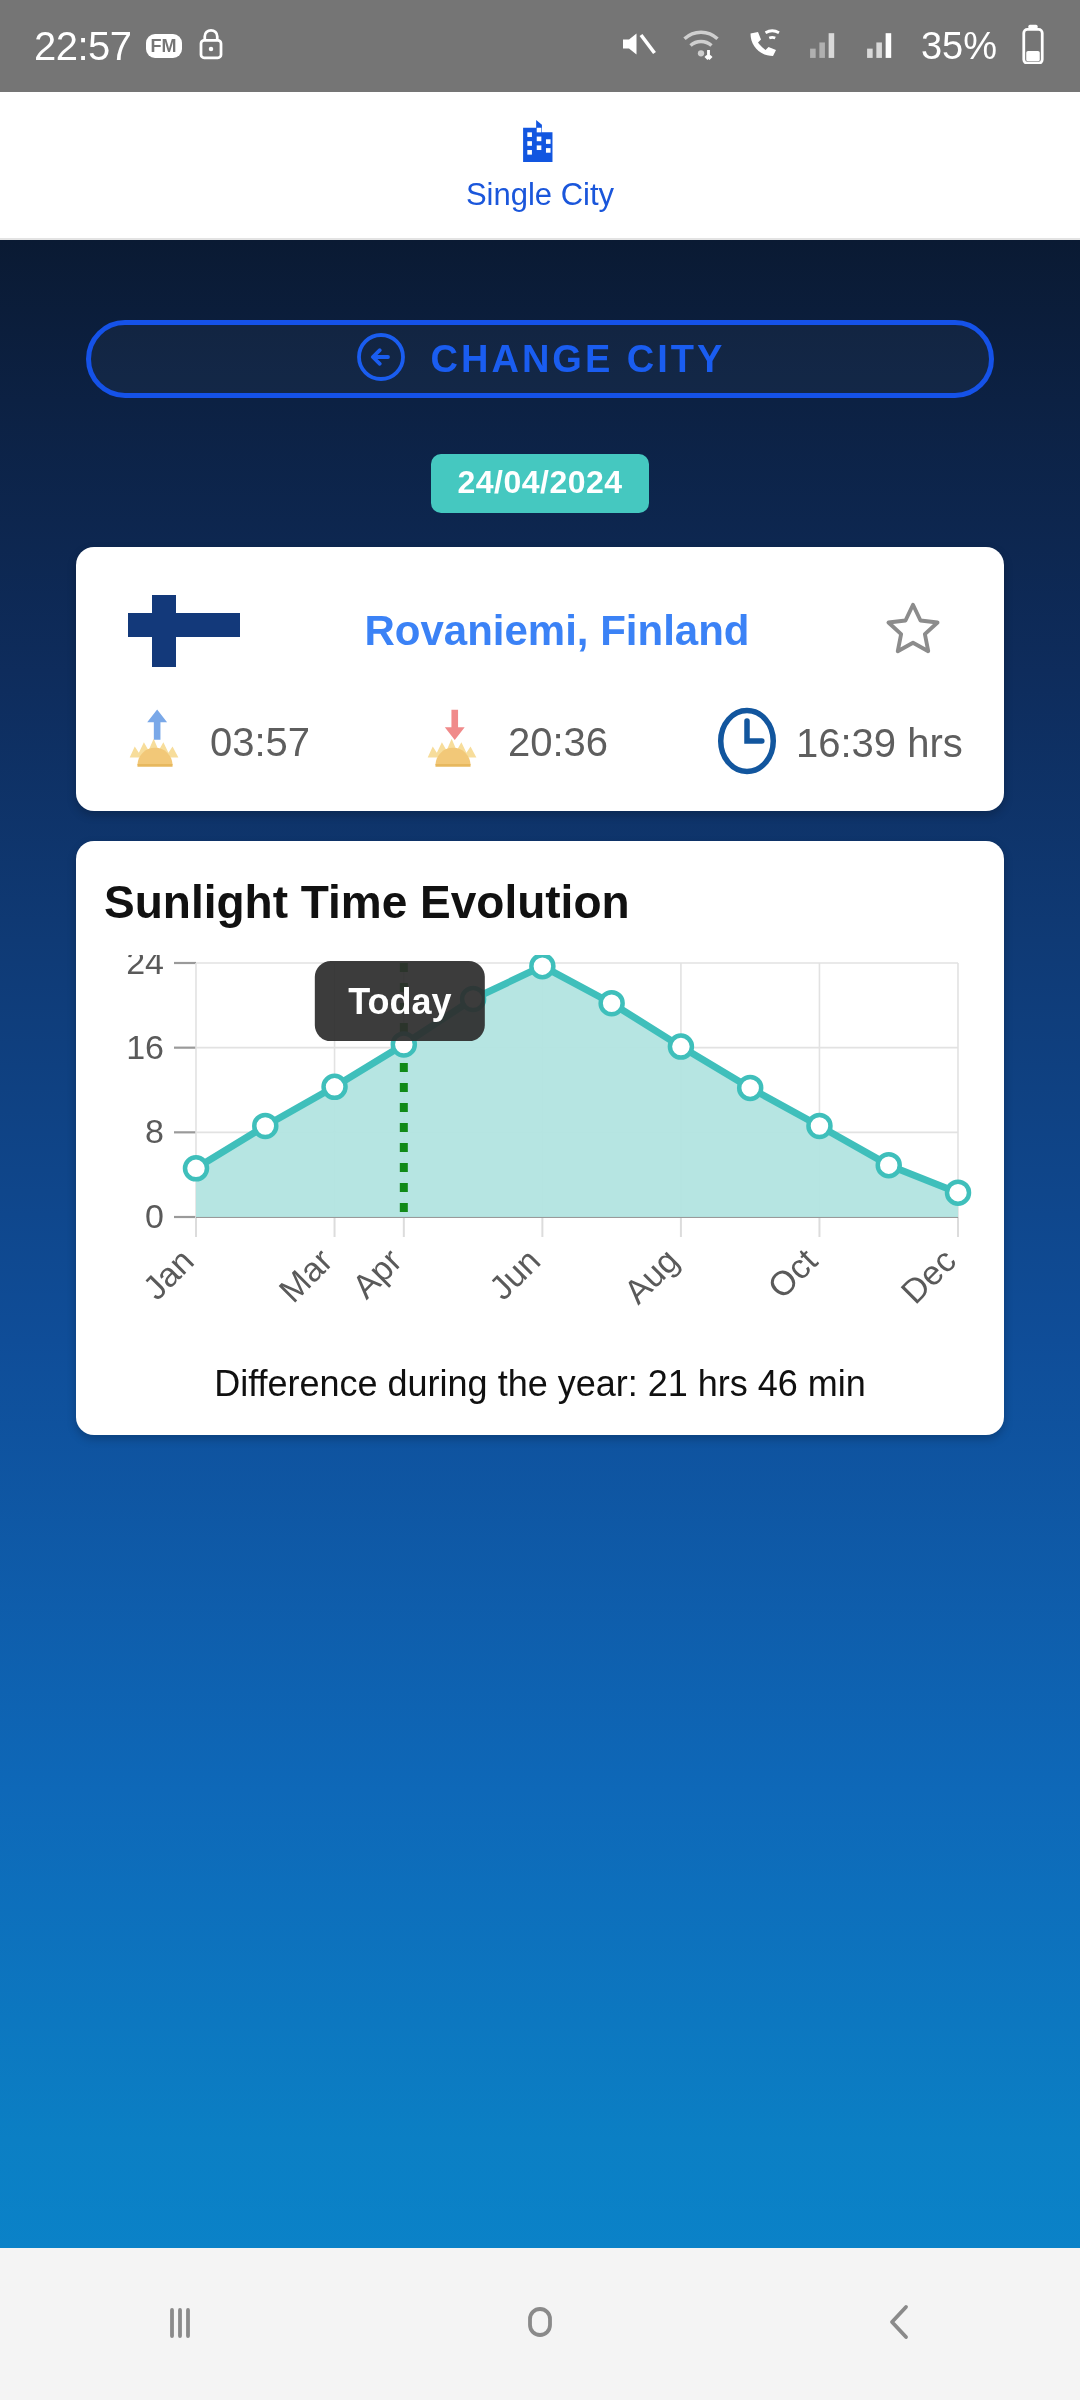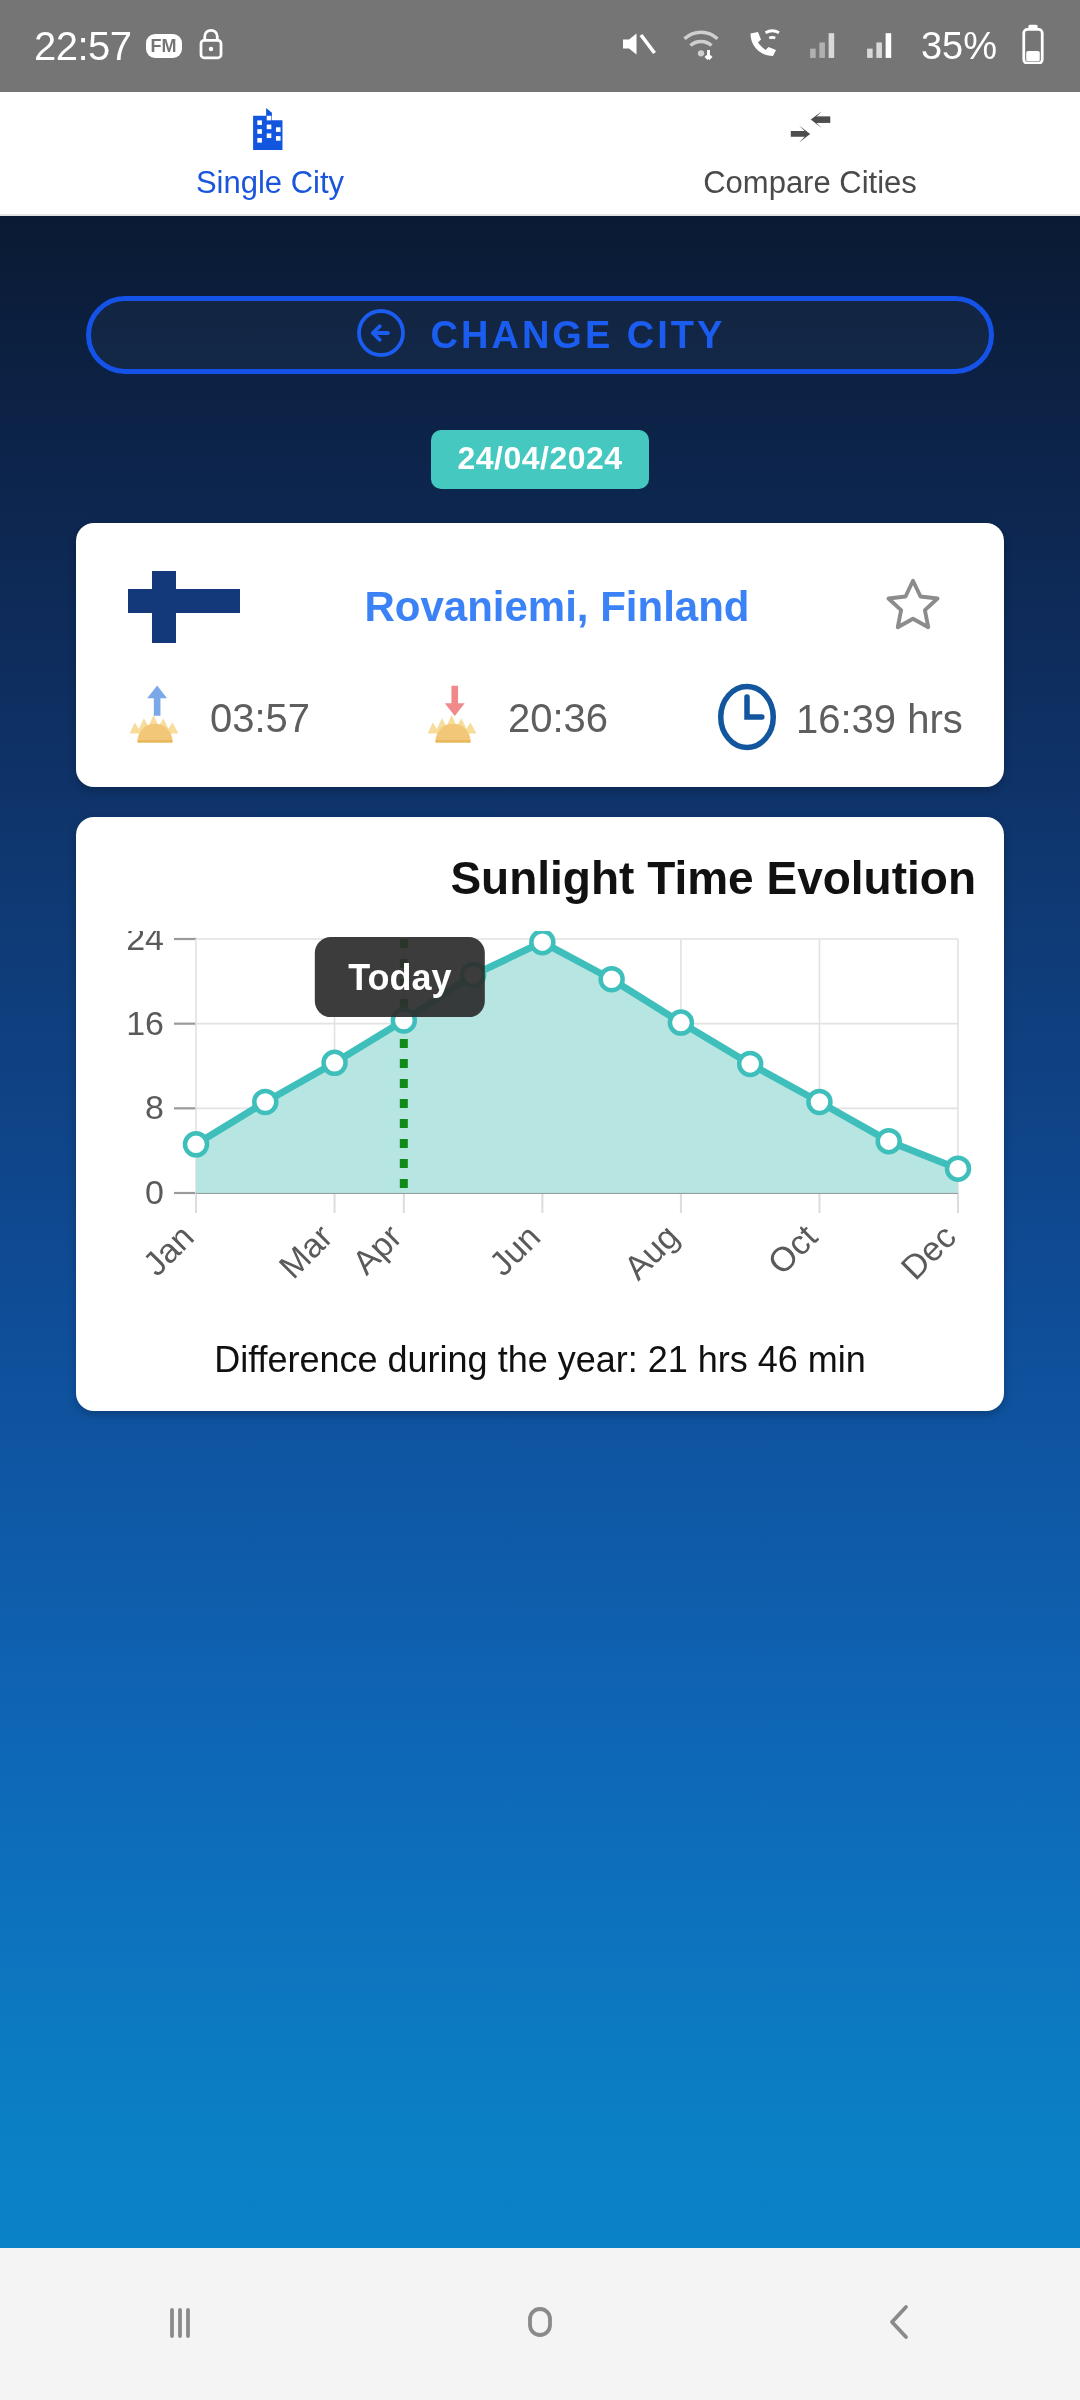--- a/index.html
+++ b/index.html
@@ -26,21 +26,21 @@
   .fm-badge {
     background: #ffffff; color: #757575; border-radius: 9px;
     font-size: 18px; font-weight: bold; padding: 3px 5px; line-height: 1;
   }
   .sb-right { display: flex; align-items: center; gap: 23px; }
   .sb-battery-text { font-size: 38px; }
   .ico { display: inline-block; }
 
   
   .tabbar {
-    background: #ffffff; height: 124px; flex: 0 0 auto;
+    background: #ffffff; height: 148px; flex: 0 0 auto;
     display: flex; border-bottom: 2px solid #e3e3e3;
   }
   .tab {
     flex: 1; display: flex; flex-direction: column;
     align-items: center; justify-content: center; gap: 8px;
   }
   .tab-label { font-size: 31px; }
   .tab.active .tab-label { color: #1a56db; }
   .tab.inactive .tab-label { color: #4a4a4a; }
 
@@ -95,21 +95,21 @@
   .sun-row {
     display: flex; align-items: flex-end; margin-top: 26px; padding: 0 6px;
   }
   .sun-item { display: flex; align-items: center; gap: 16px; }
   .sun-item.a { flex: 0 0 298px; }
   .sun-item.b { flex: 0 0 300px; }
   .sun-item.c { flex: 1 1 auto; }
   .sun-val { font-size: 40px; color: #5e5e5e; }
 
   .chart-title {
-    text-align: right; font-size: 46px; font-weight: bold;
+    text-align: left; font-size: 46px; font-weight: bold;
     color: #111111; margin-bottom: 6px;
   }
   .plot { margin-top: 26px; }
   .chart-foot {
     text-align: center; font-size: 36px; color: #101010; margin-top: 14px;
   }
 
   
   .navbar {
     height: 152px; background: #f4f4f4; flex: 0 0 auto;
@@ -193,30 +193,20 @@
           <rect x="6.4" y="12.6" width="2.4" height="2.4" fill="#fff"></rect>
           <rect x="6.4" y="17.2" width="2.4" height="2.4" fill="#fff"></rect>
           <rect x="11.3" y="5.6" width="2.4" height="2.4" fill="#fff"></rect>
           <rect x="11.3" y="10.2" width="2.4" height="2.4" fill="#fff"></rect>
           <rect x="11.3" y="14.8" width="2.4" height="2.4" fill="#fff"></rect>
           <rect x="16.1" y="11.6" width="2.4" height="2.4" fill="#fff"></rect>
           <rect x="16.1" y="16.2" width="2.4" height="2.4" fill="#fff"></rect>
         </svg>
       </span>
       <span class="tab-label">Single City</span>
-    </div>
-    <div class="tab inactive">
-      <span class="ico">
-        <svg width="50" height="48" viewBox="0 0 26 25">
-          <path d="M16 6h7.5v3.2H16l2.6 2.6-2.6-2.6 2.6-2.6z" fill="#4d4d4d"></path>
-          <path d="M23.5 6.1v3.1h-7.2l2.9 2.9L13.4 7.6 19.2 3.2l-2.9 2.9z" fill="#4d4d4d"></path>
-          <path d="M3 13.6h7.2l-2.9-2.9 5.8 4.4-5.8 4.4 2.9-2.9H3z" fill="#4d4d4d"></path>
-        </svg>
-      </span>
-      <span class="tab-label">Compare Cities</span>
     </div>
   </div>
 
   <div class="content">
 
     <div class="change-city-wrap">
       <div class="change-city">
         <span class="ico">
           <svg width="52" height="52" viewBox="0 0 26 26">
             <circle cx="13" cy="13" r="11" fill="none" stroke="#1a5df0" stroke-width="1.9"></circle>

